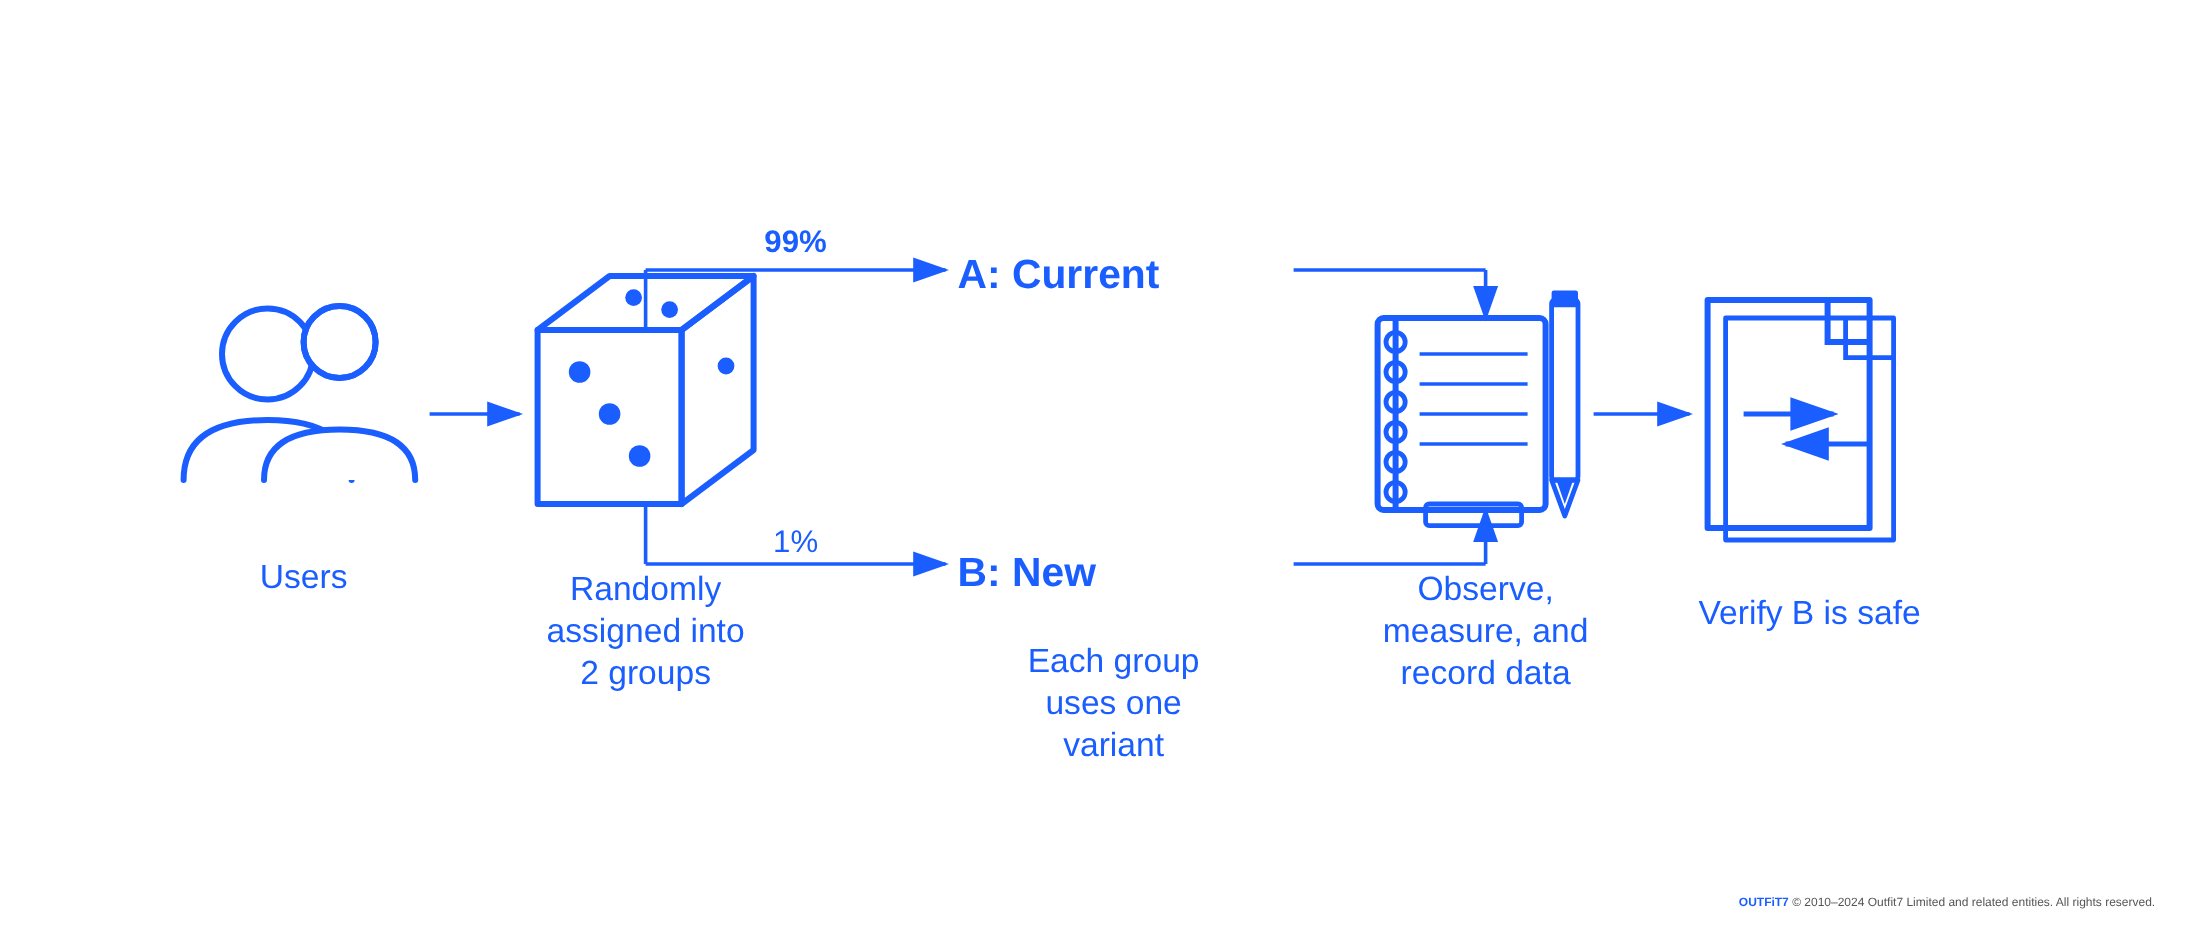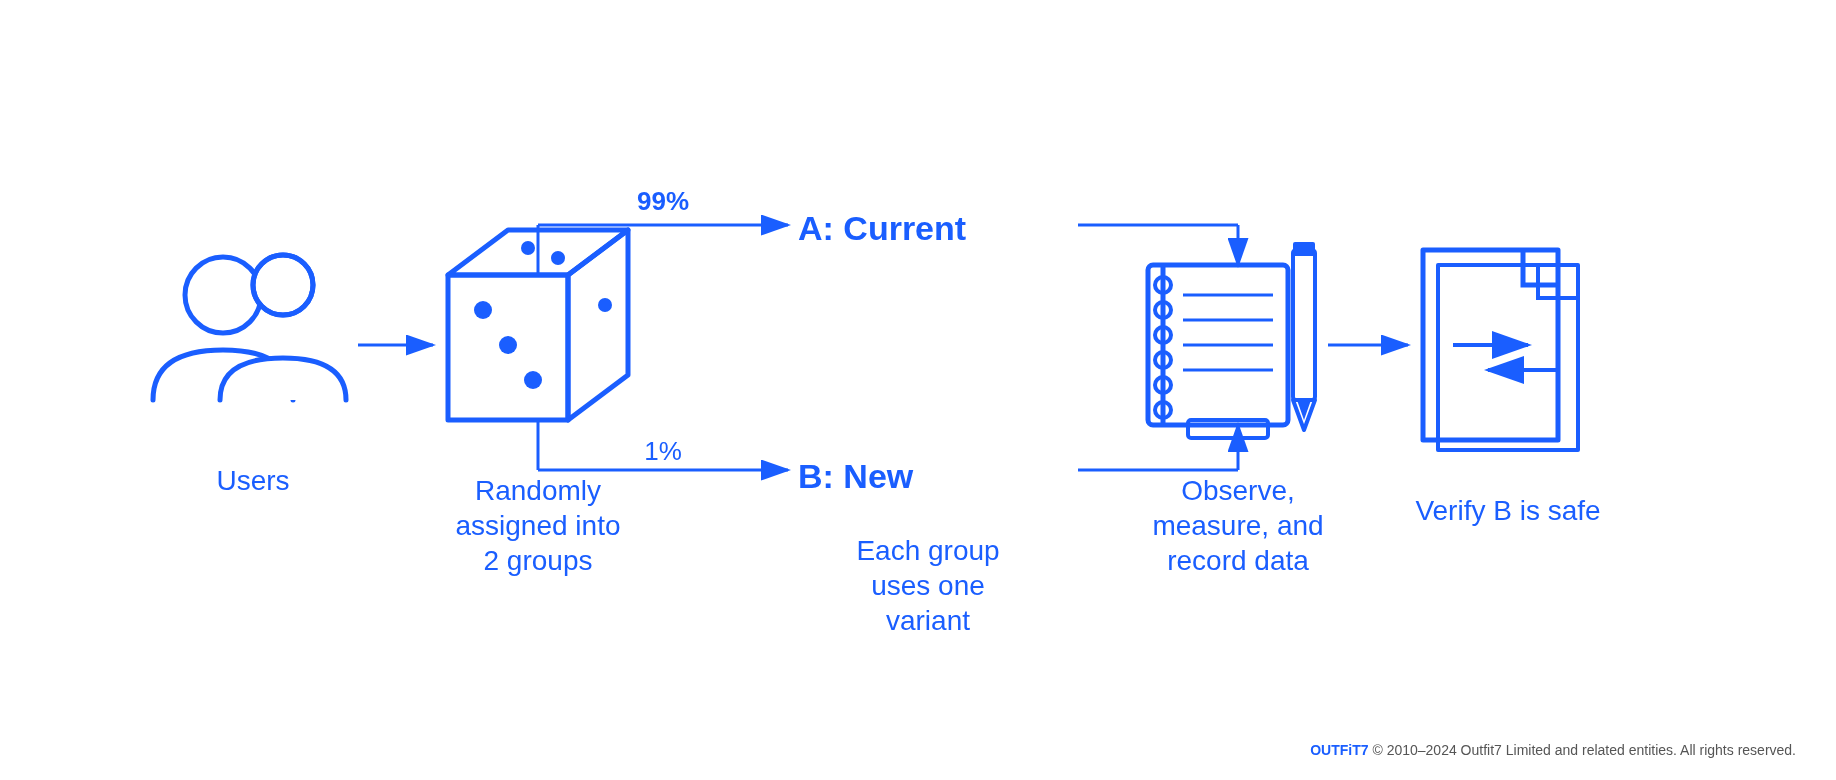--- a/index.html
+++ b/index.html
@@ -23,21 +23,21 @@
     }
 
     svg.main-svg {
       overflow: visible;
     }
 
     .footer {
       position: absolute;
       bottom: 22px;
       right: 40px;
-      font-size: 14px;
+      font-size: 10px;
       color: #555;
     }
     .footer span.brand {
       font-weight: bold;
       color: #1a5eff;
     }
     .footer span.copy {
       color: #555;
     }
   </style>

